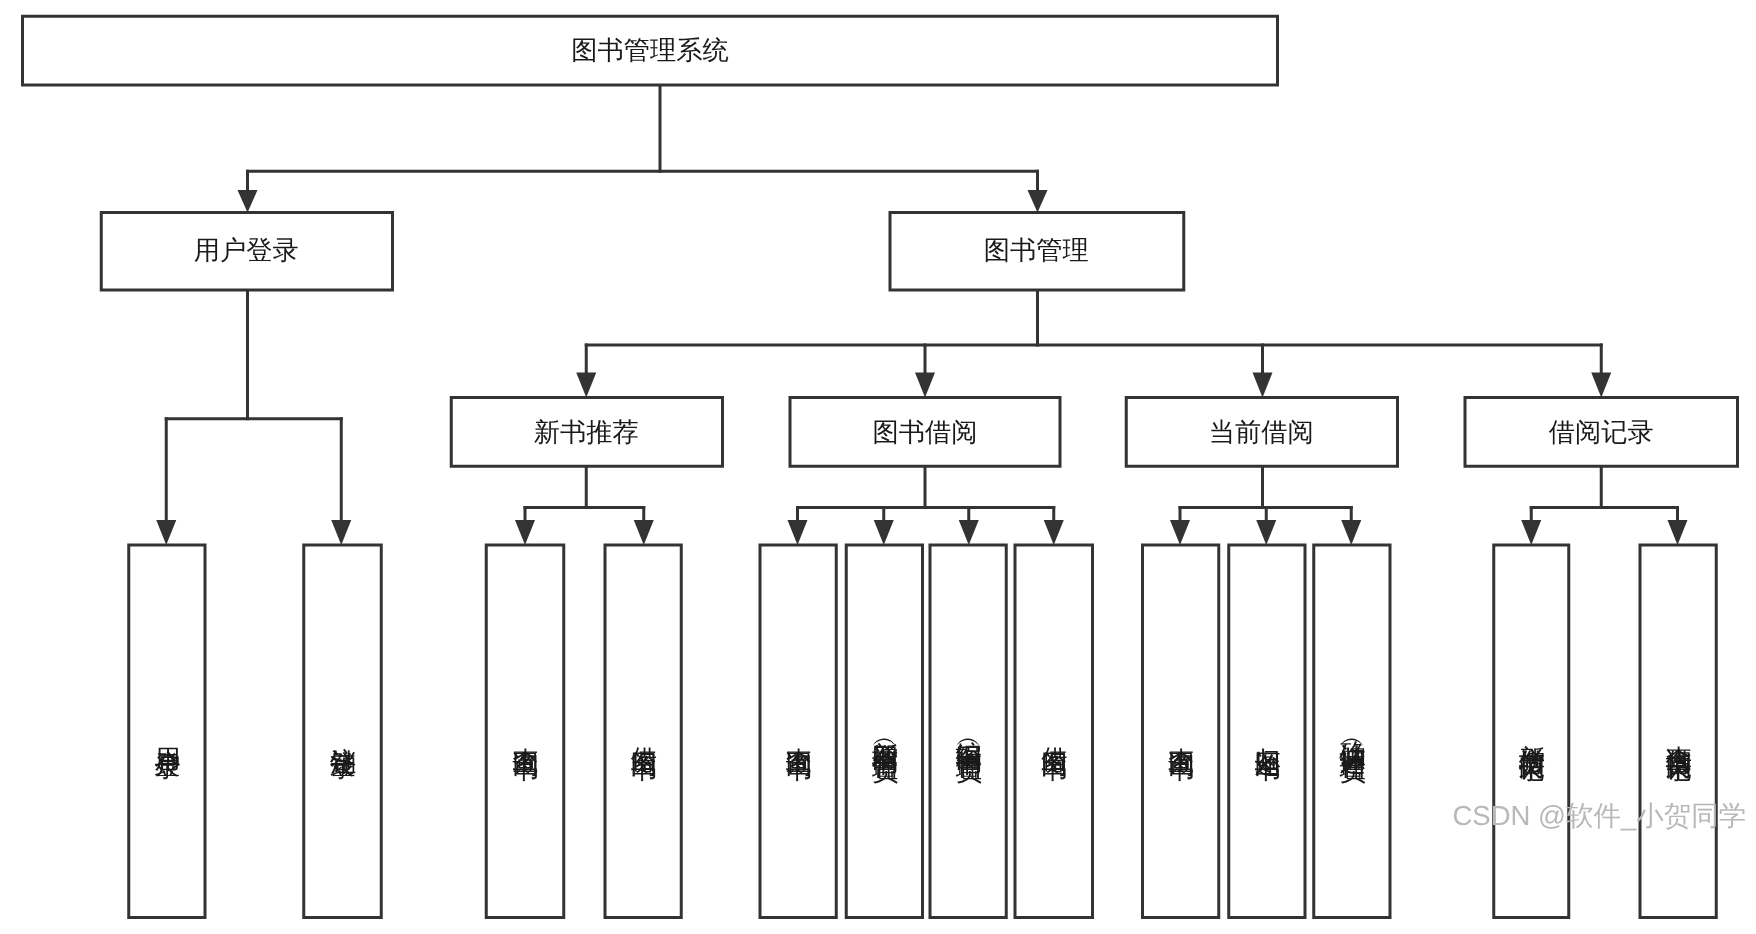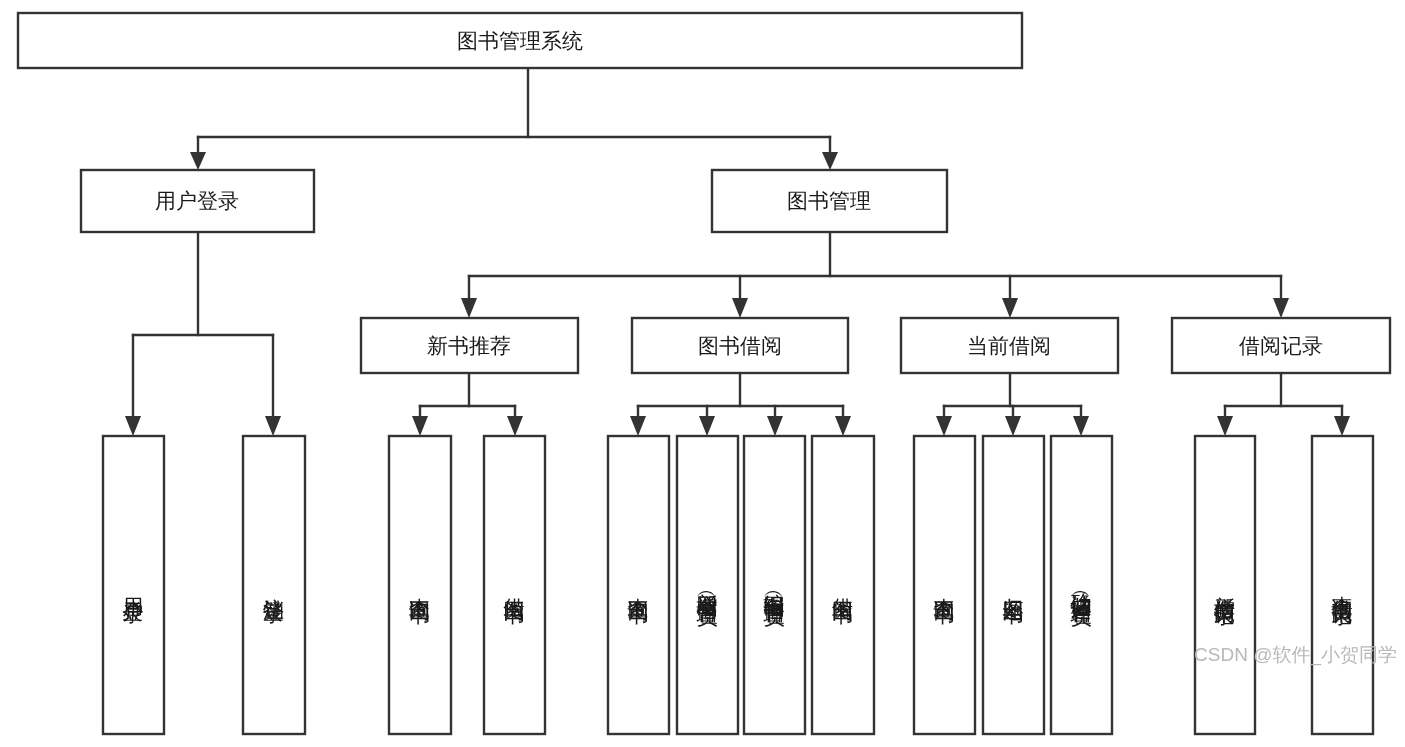--- a/index.html
+++ b/index.html
@@ -62,21 +62,21 @@
     justify-content: center;
     text-align: center;
     white-space: nowrap;
     pointer-events: none;
   }
   .watermark {
     position: absolute;
     right: 8px;
     bottom: 6px;
     font-family: "Liberation Sans", "DejaVu Sans", sans-serif;
-    font-size: 19px;
+    font-size: 22px;
     color: #b8b8b8;
     white-space: nowrap;
   }
 </style>
 </head>
 <body>
 
 <div id="diagram-root">
 
   <svg class="diagram-canvas" viewBox="0 0 1405 747">

